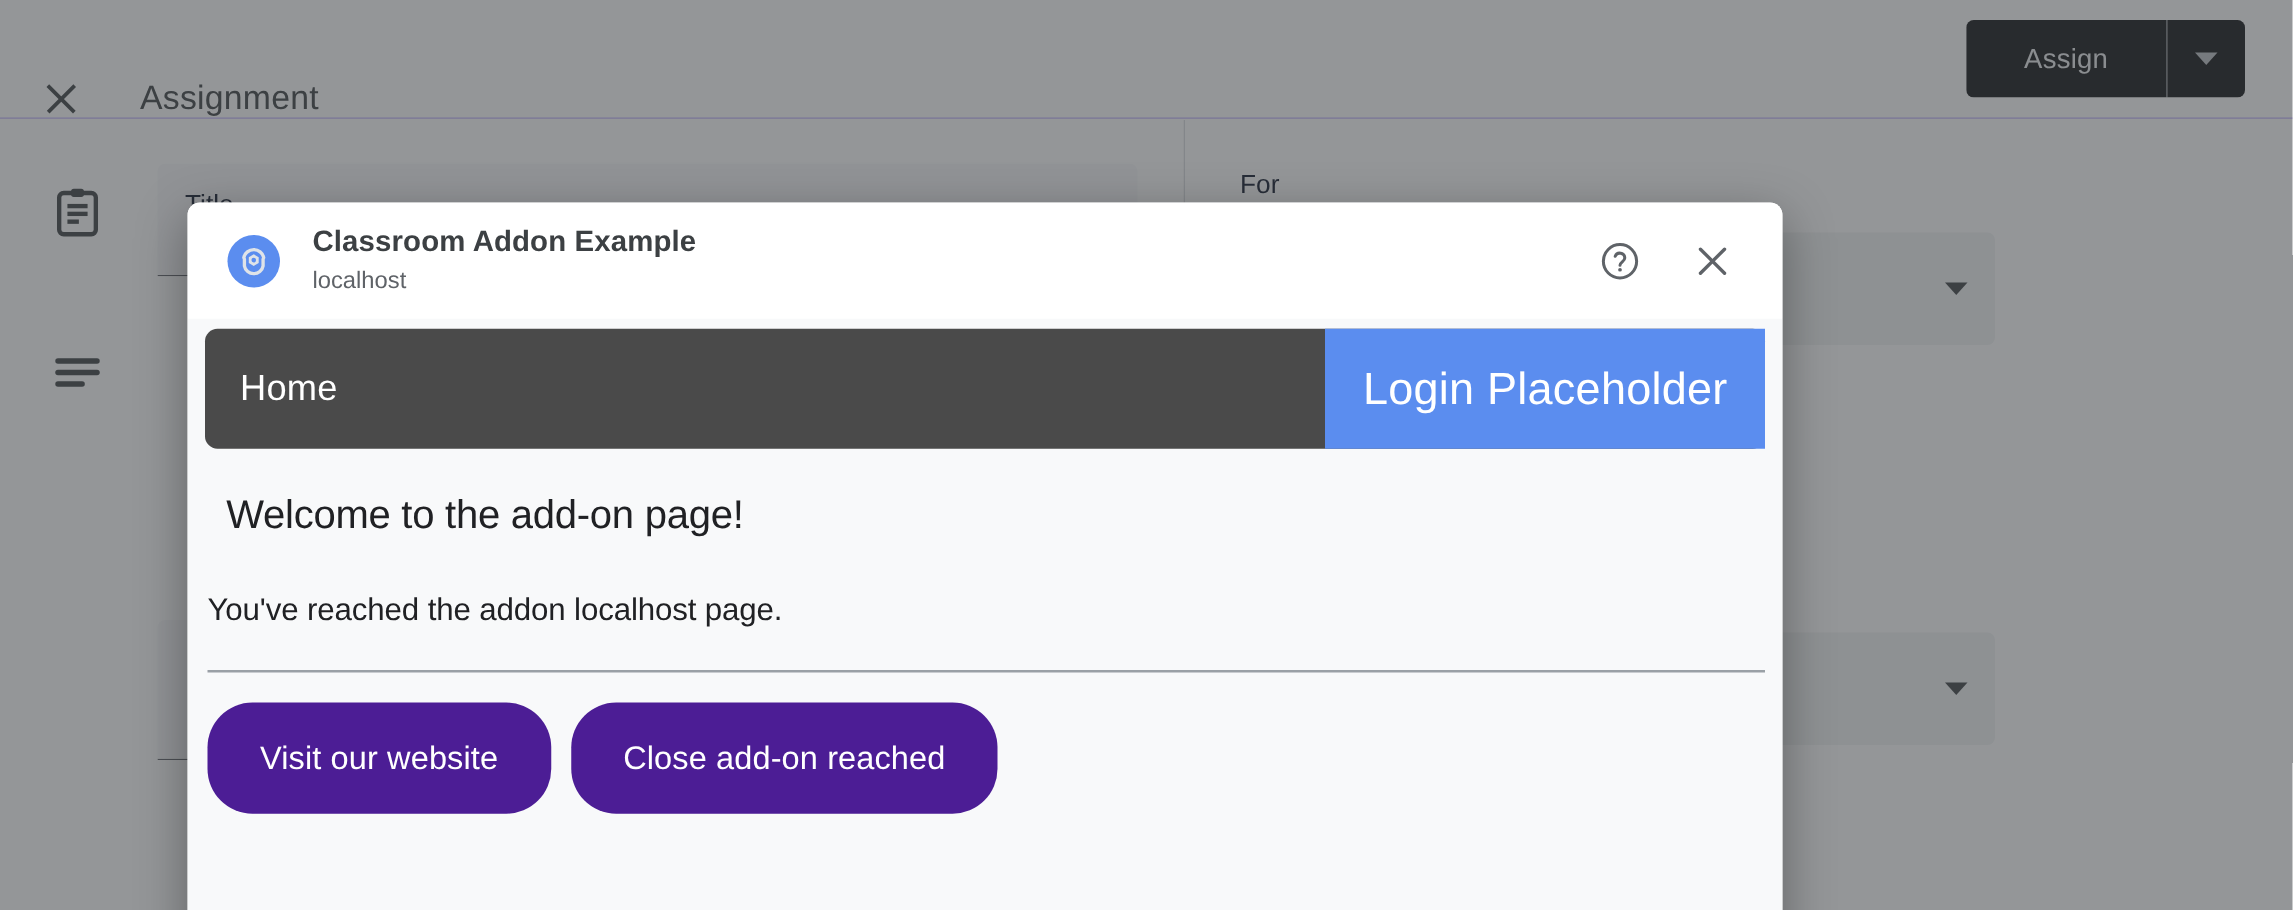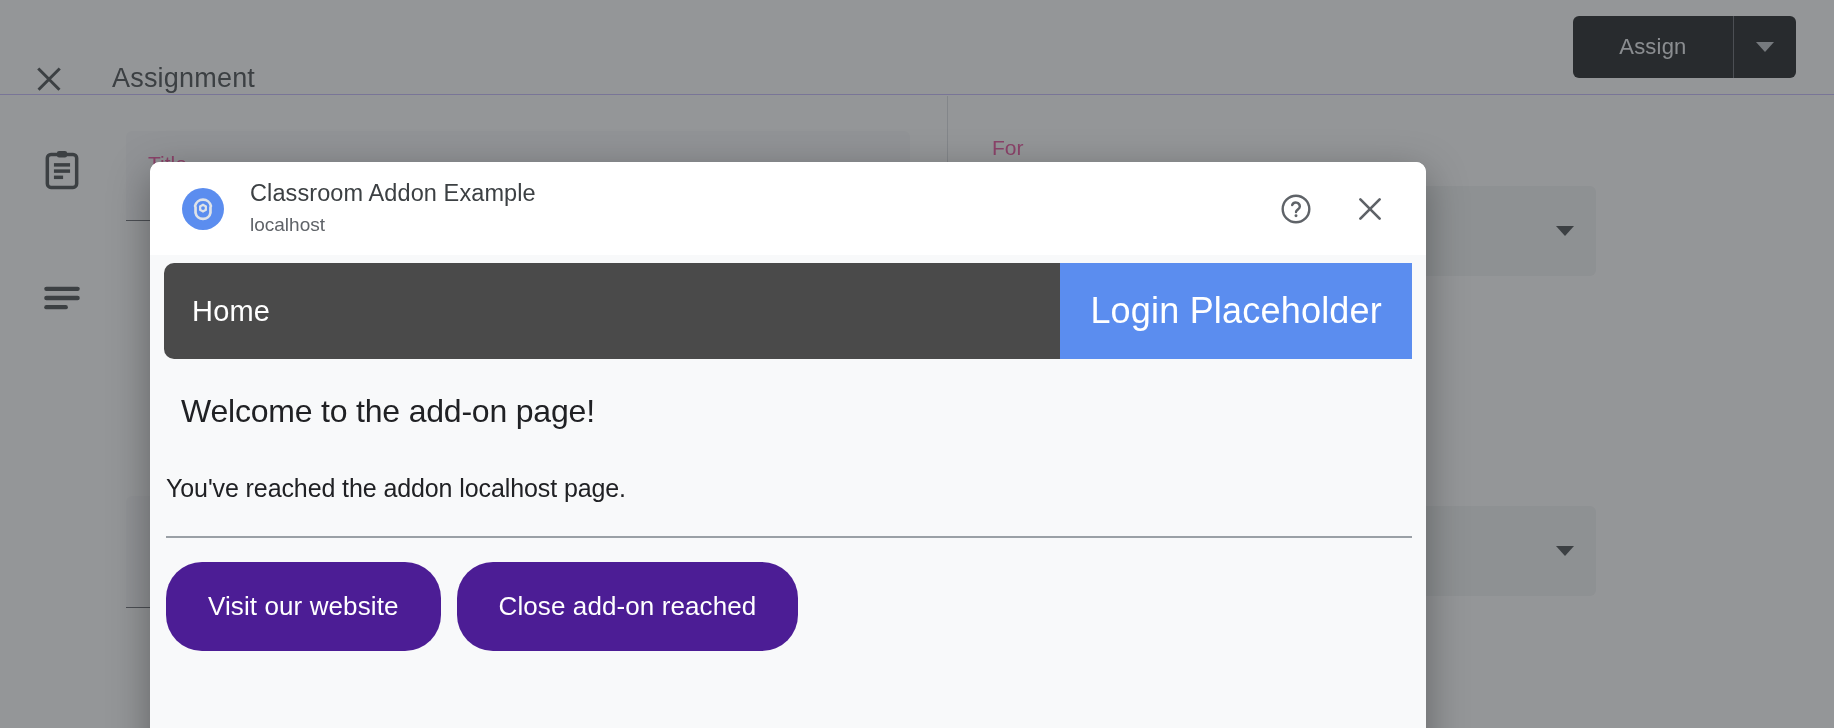--- a/index.html
+++ b/index.html
@@ -66,21 +66,21 @@
   .rail { position: absolute; left: 40px; top: 0; width: 60px; }
   .rail-icon { width: 44px; height: 44px; color: #3c4043; }
 
   .field-card {
     position: absolute;
     background: #f8f9fa;
     border-radius: 6px 6px 0 0;
     border-bottom: 1.6px solid #5f6368;
   }
   .field-label {
-    position: absolute; font-size: 21px; color: #ec4899;
+    position: absolute; font-size: 21px; color: #0f172a;
   }
   .sel-card {
     position: absolute;
     background: #f1f3f4;
     border-radius: 6px;
     display: flex; align-items: center; justify-content: space-between;
     padding: 0 22px;
   }
   .sel-text { font-size: 21px; color: #3c4043; }
   .caret-dark {
@@ -113,21 +113,21 @@
     padding: 0 36px 0 32px;
     background: #fff;
   }
   .app-icon {
     width: 42px; height: 42px; border-radius: 50%;
     background: #5b8def;
     display: flex; align-items: center; justify-content: center;
     flex: 0 0 42px;
   }
   .dlg-titles { margin-left: 26px; display: flex; flex-direction: column; justify-content: center; }
-  .dlg-title { font-size: 23.5px; color: #3c4043; font-weight: 400; line-height: 1.25; letter-spacing: .1px; }
+  .dlg-title { font-size: 23.5px; color: #3c4043; font-weight: 700; line-height: 1.25; letter-spacing: .1px; }
   .dlg-sub { font-size: 19px; color: #5f6368; line-height: 1.35; margin-top: 3px; }
   .dlg-actions { margin-left: auto; display: flex; align-items: center; gap: 34px; }
   .icon-btn {
     width: 40px; height: 40px;
     display: flex; align-items: center; justify-content: center;
     color: #5f6368; cursor: pointer;
   }
 
   
   .iframe-body {

